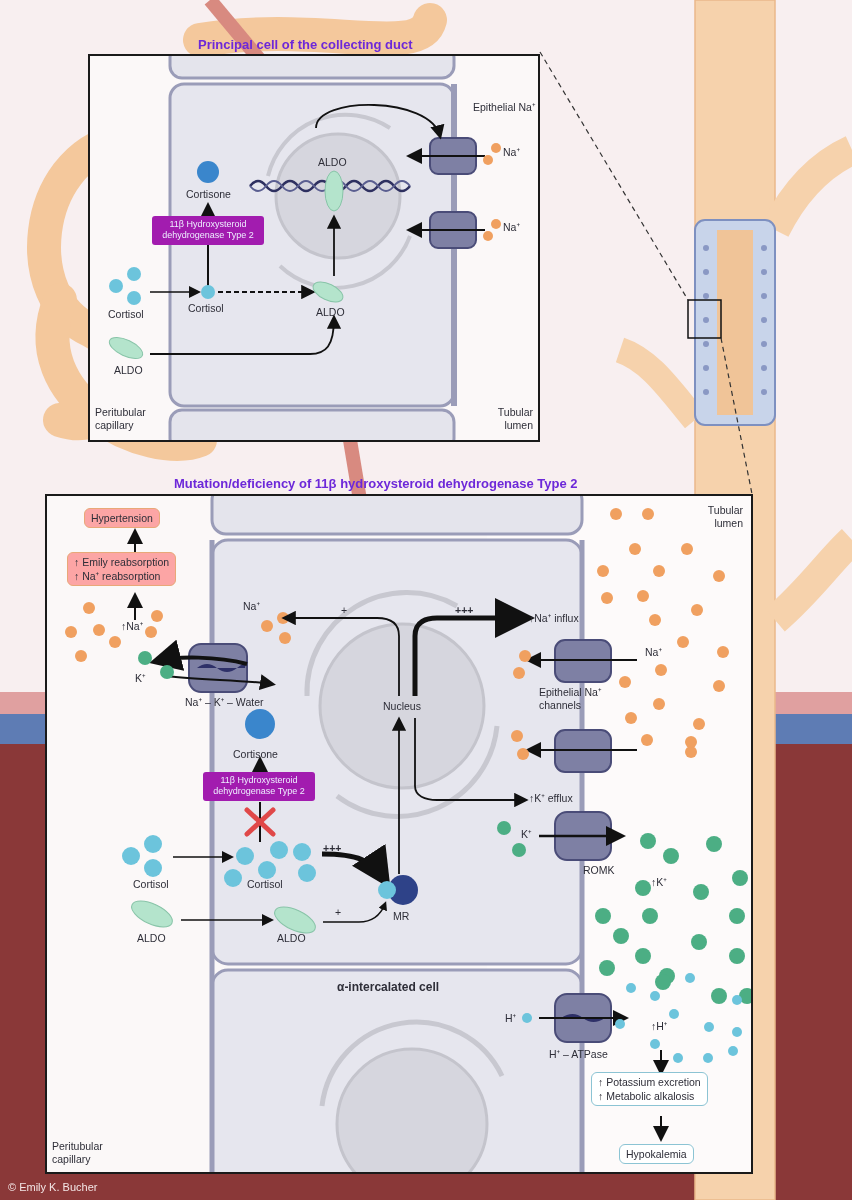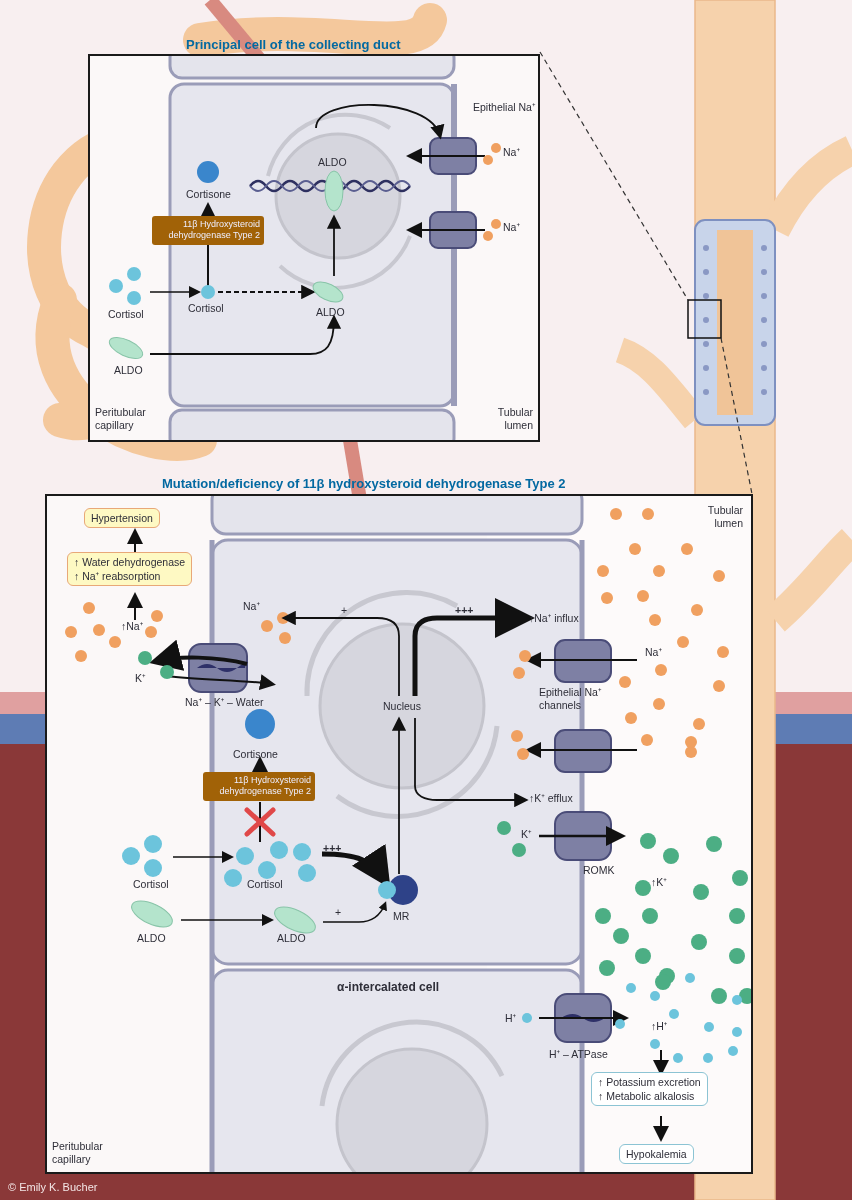--- a/index.html
+++ b/index.html
@@ -1,24 +1,24 @@
 <!DOCTYPE html>
 <html><head>
 <meta charset="utf-8">
 <style>
   html,body{margin:0;padding:0;}
   body{width:852px;height:1200px;position:relative;overflow:hidden;background:#f8eff0;font-family:"Liberation Sans",sans-serif;color:#2e2e38;}
   .abs{position:absolute;}
   .bg-svg{position:absolute;left:0;top:0;}
-  .title{position:absolute;font-weight:bold;font-size:13px;color:#0369a1;white-space:nowrap;}
+  .title{position:absolute;font-weight:bold;font-size:13px;color:#6d28d9;white-space:nowrap;margin-left:12px;}
   .panel{position:absolute;background:#fbf8f8;border:2px solid #1a1a1a;box-sizing:border-box;overflow:hidden;}
   .lbl{position:absolute;font-size:10.5px;color:#2e2e38;white-space:nowrap;line-height:1.2;}
   .lbl.r{text-align:right;}
-  .enzyme{position:absolute;background:#a16207;color:#eef;font-size:9px;text-align:right;border-radius:3px;line-height:1.25;padding:3px 4px;box-sizing:border-box;}
-  .obox{position:absolute;border:1.5px solid #e8a878;border-radius:6px;background:#fef9c3;font-size:10.5px;padding:2px 6px;box-sizing:border-box;white-space:nowrap;line-height:1.35;}
+  .enzyme{position:absolute;background:#a21caf;color:#eef;font-size:9px;text-align:center;border-radius:3px;line-height:1.25;padding:3px 4px;box-sizing:border-box;}
+  .obox{position:absolute;border:1.5px solid #e8a878;border-radius:6px;background:#fca5a5;font-size:10.5px;padding:2px 6px;box-sizing:border-box;white-space:nowrap;line-height:1.35;}
   .bbox{position:absolute;border:1.5px solid #8cc4d4;border-radius:6px;background:#fff;font-size:10.5px;padding:2px 6px;box-sizing:border-box;white-space:nowrap;line-height:1.35;}
   .credit{position:absolute;left:8px;top:1181px;font-size:11px;color:#f3e6e6;}
 </style>
 </head>
 <body>
 
 <svg class="bg-svg" width="852" height="1200">
 
   <rect x="0" y="740" width="852" height="460" fill="#8a3838"></rect>
   <rect x="0" y="712" width="852" height="32" fill="#5e7cb4"></rect>
@@ -316,21 +316,21 @@
         <circle cx="661" cy="562" r="5"></circle>
         <circle cx="686" cy="555" r="5"></circle>
         <circle cx="690" cy="504" r="5"></circle>
     </g>
     <line x1="614" y1="554" x2="614" y2="576" stroke="#111" stroke-width="2" marker-end="url(#ah2)"></line>
     <line x1="614" y1="620" x2="614" y2="642" stroke="#111" stroke-width="2" marker-end="url(#ah2)"></line>
   </svg>
 
   <div class="obox" style="left:37px;top:12px;">Hypertension</div>
   <div class="obox" style="left:20px;top:56px;">
-    <div><span>↑</span> <span>Water dehydrogenase</span></div>
+    <div><span>↑</span> <span>Emily reabsorption</span></div>
     <div><span>↑</span> <span>Na⁺ reabsorption</span></div>
   </div>
   <div class="lbl" style="left:74px;top:124px;"><span>↑</span><span>Na⁺</span></div>
   <div class="lbl" style="left:88px;top:176px;">K⁺</div>
   <div class="lbl" style="left:196px;top:104px;">Na⁺</div>
   <div class="lbl" style="left:138px;top:200px;">Na⁺ – K⁺ – Water</div>
   <div class="lbl" style="left:294px;top:108px;">+</div>
   <div class="lbl" style="left:408px;top:108px;font-weight:bold;">+++</div>
   <div class="lbl" style="left:482px;top:116px;"><span>↑</span><span>Na⁺ influx</span></div>
   <div class="lbl" style="left:336px;top:204px;">Nucleus</div>

